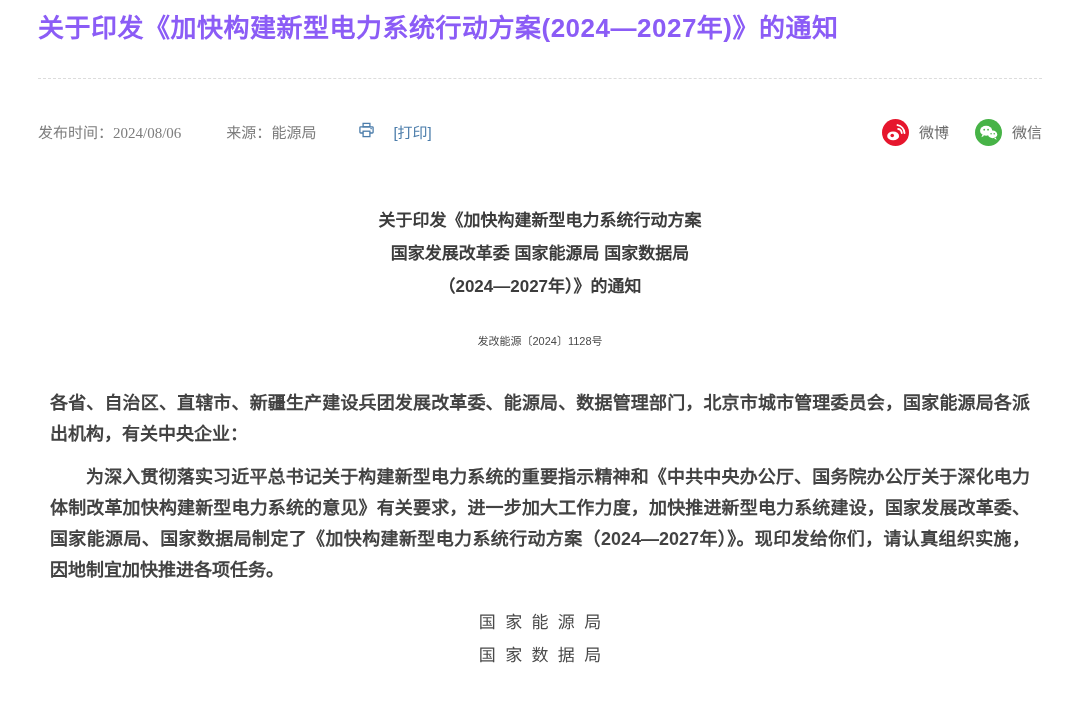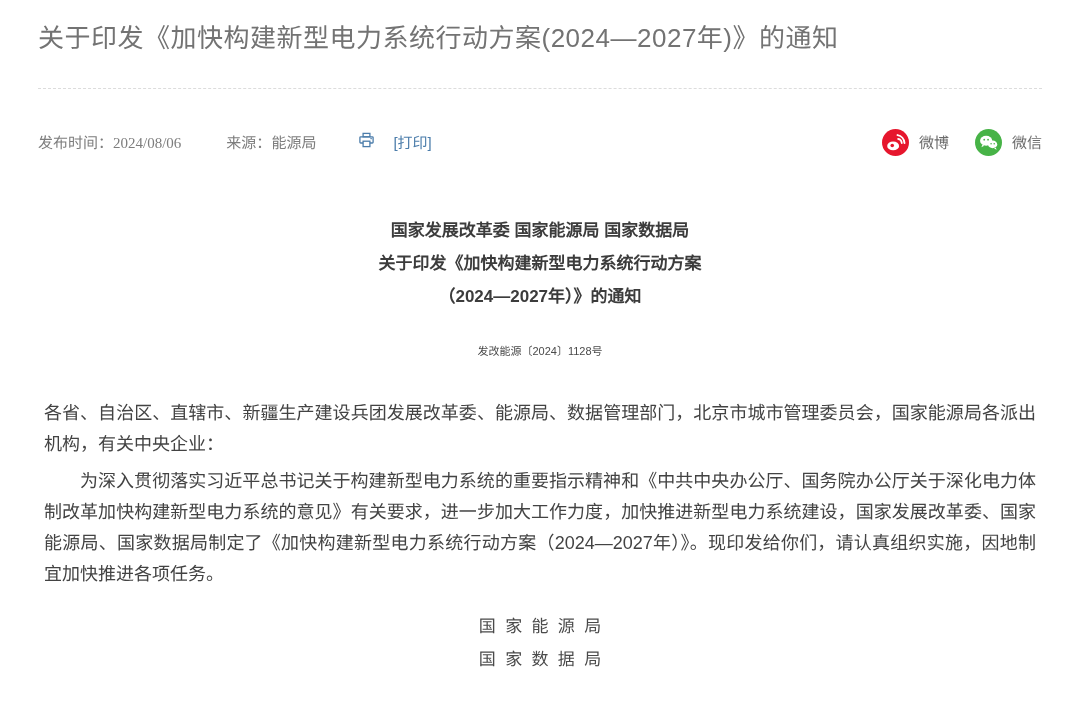--- a/index.html
+++ b/index.html
@@ -8,24 +8,24 @@
     width: 1080px;
     min-height: 718px;
     font-family: "Liberation Sans", "DejaVu Sans", sans-serif;
     color: #404040;
     overflow: hidden;
   }
   .container { padding: 0 38px; }
 
   
   .page-title {
-    margin-top: 20px;
+    margin-top: 10px;
     font-size: 26px;
-    font-weight: normal;
-    color: #737373;
+    font-weight: bold;
+    color: #8b5cf6;
     line-height: 36px;
     letter-spacing: 0.5px;
   }
 
   
   .divider {
     margin-top: 32px;
     border-bottom: 1px dashed #dcdcdc;
     height: 0;
   }
@@ -82,21 +82,21 @@
     font-size: 11px;
     color: #4a4a4a;
   }
   .doc-body {
     margin-top: 40px;
     font-size: 18px;
     color: #434343;
     line-height: 31px;
     text-align: justify;
   }
-  .doc-body .para { margin: 6px; }
+  .doc-body .para { margin: 12px; font-weight: bold; }
   .doc-body .para.indent { text-indent: 2em; margin-top: 4px; }
 
   .signature-block {
     margin-top: 20px;
     text-align: center;
     font-size: 17px;
     color: #4a4a4a;
     line-height: 33px;
   }
   .sign-line.spaced {
@@ -159,22 +159,22 @@
             <circle cx="14.3" cy="13.1" r="0.7" fill="#47b347"></circle>
             <circle cx="17.1" cy="13.1" r="0.7" fill="#47b347"></circle>
           </svg>
         </span>
         <span>微信</span>
       </span>
     </span>
   </div>
 
   <div class="doc-heading">
+    <div>关于印发《加快构建新型电力系统行动方案</div>
     <div>国家发展改革委 国家能源局 国家数据局</div>
-    <div>关于印发《加快构建新型电力系统行动方案</div>
     <div>（2024—2027年）》的通知</div>
   </div>
 
   <div class="doc-number">发改能源〔2024〕1128号</div>
 
   <div class="doc-body">
     <p class="para">各省、自治区、直辖市、新疆生产建设兵团发展改革委、能源局、数据管理部门，北京市城市管理委员会，国家能源局各派出机构，有关中央企业：</p>
     <p class="para indent">为深入贯彻落实习近平总书记关于构建新型电力系统的重要指示精神和《中共中央办公厅、国务院办公厅关于深化电力体制改革加快构建新型电力系统的意见》有关要求，进一步加大工作力度，加快推进新型电力系统建设，国家发展改革委、国家能源局、国家数据局制定了《加快构建新型电力系统行动方案（2024—2027年）》。现印发给你们，请认真组织实施，因地制宜加快推进各项任务。</p>
   </div>
 

